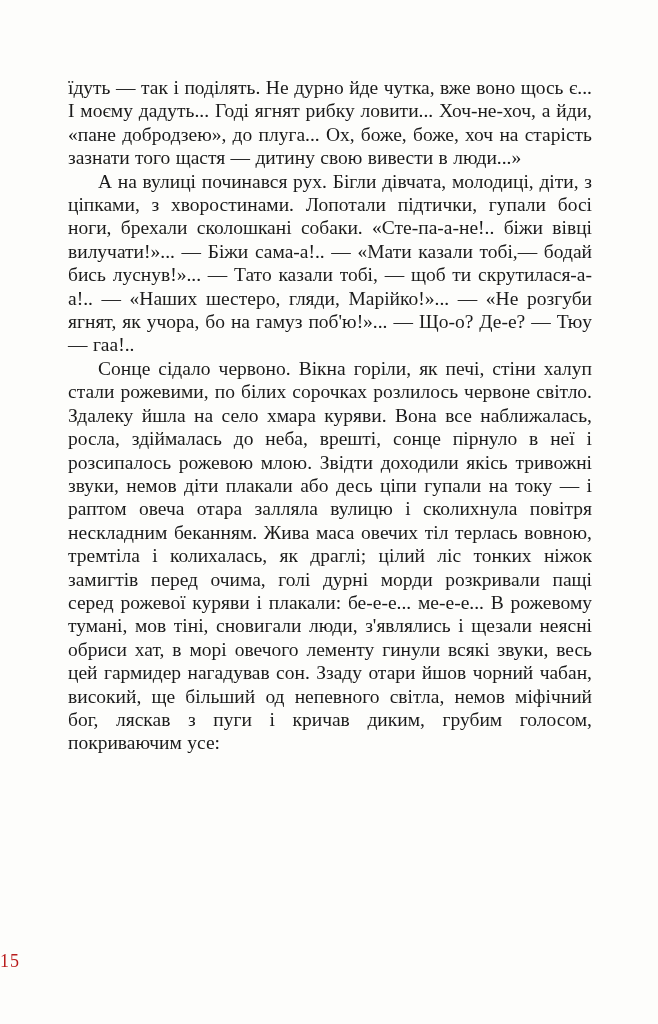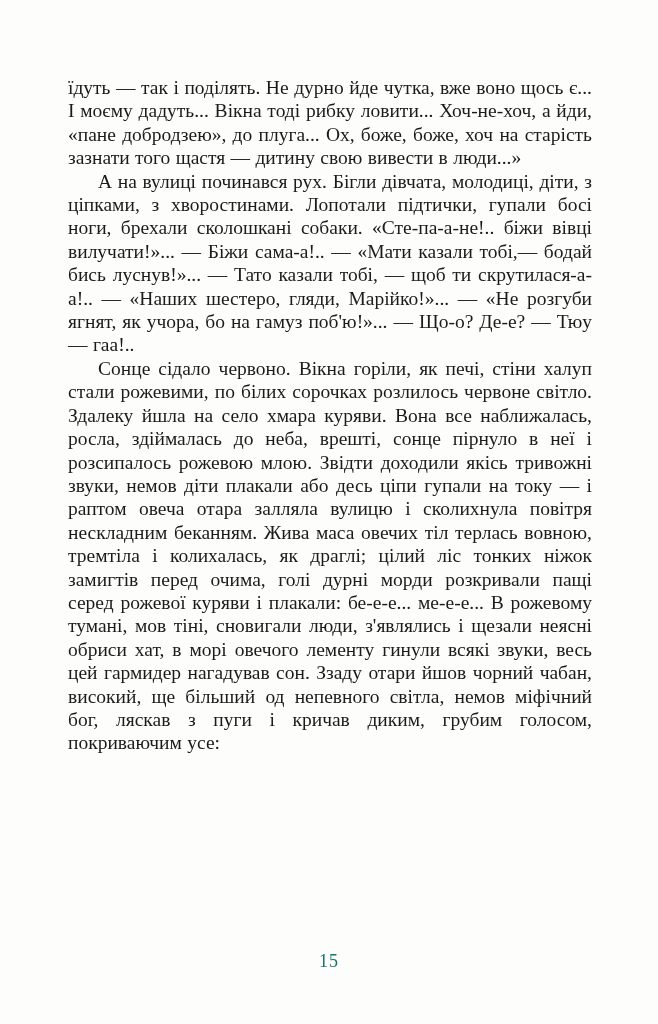--- a/index.html
+++ b/index.html
@@ -25,29 +25,28 @@
     text-align: justify;
     text-indent: 30px;
     word-spacing: 0.5px;
   }
   .text-block p.no-indent { text-indent: 0; }
   .page-number {
     position: absolute;
     left: 0;
     right: 0;
     bottom: 52px;
-    text-align: center;
     font-size: 18px;
     letter-spacing: 1px;
-    color: #0f766e;
+    color: #b91c1c;
   }
 </style>
 </head>
 <body>
 
 <div class="book-page">
   <div class="text-block">
-    <p class="no-indent">їдуть — так і поділять. Не дурно йде чутка, вже воно щось є... І моєму дадуть... Вікна тоді рибку ловити... Хоч-не-хоч, а йди, «пане добродзею», до плуга... Ох, боже, боже, хоч на старість зазнати того щастя — дитину свою вивести в люди...»</p>
+    <p class="no-indent">їдуть — так і поділять. Не дурно йде чутка, вже воно щось є... І моєму дадуть... Годі ягнят рибку ловити... Хоч-не-хоч, а йди, «пане добродзею», до плуга... Ох, боже, боже, хоч на старість зазнати того щастя — дитину свою вивести в люди...»</p>
     <p>А на вулиці починався рух. Бігли дівчата, молодиці, діти, з ціпками, з хворостинами. Лопотали підтички, гупали босі ноги, брехали сколошкані собаки. «Сте-па-а-не!.. біжи вівці вилучати!»... — Біжи сама-а!.. — «Мати казали тобі,— бодай бись луснув!»... — Тато казали тобі, — щоб ти скрутилася-а-а!.. — «Наших шестеро, гляди, Марійко!»... — «Не розгуби ягнят, як учора, бо на гамуз поб'ю!»... — Що-о? Де-е? — Тюу — гаа!..</p>
     <p>Сонце сідало червоно. Вікна горіли, як печі, стіни халуп стали рожевими, по білих сорочках розлилось червоне світло. Здалеку йшла на село хмара куряви. Вона все наближалась, росла, здіймалась до неба, врешті, сонце пірнуло в неї і розсипалось рожевою млою. Звідти доходили якісь тривожні звуки, немов діти плакали або десь ціпи гупали на току — і раптом овеча отара залляла вулицю і сколихнула повітря нескладним беканням. Жива маса овечих тіл терлась вовною, тремтіла і колихалась, як драглі; цілий ліс тонких ніжок замигтів перед очима, голі дурні морди розкривали пащі серед рожевої куряви і плакали: бе-е-е... ме-е-е... В рожевому тумані, мов тіні, сновигали люди, з'являлись і щезали неясні обриси хат, в морі овечого лементу гинули всякі звуки, весь цей гармидер нагадував сон. Ззаду отари йшов чорний чабан, високий, ще більший од непевного світла, немов міфічний бог, ляскав з пуги і кричав диким, грубим голосом, покриваючим усе:</p>
   </div>
   <div class="page-number">15</div>
 </div>
 
 </body></html>

